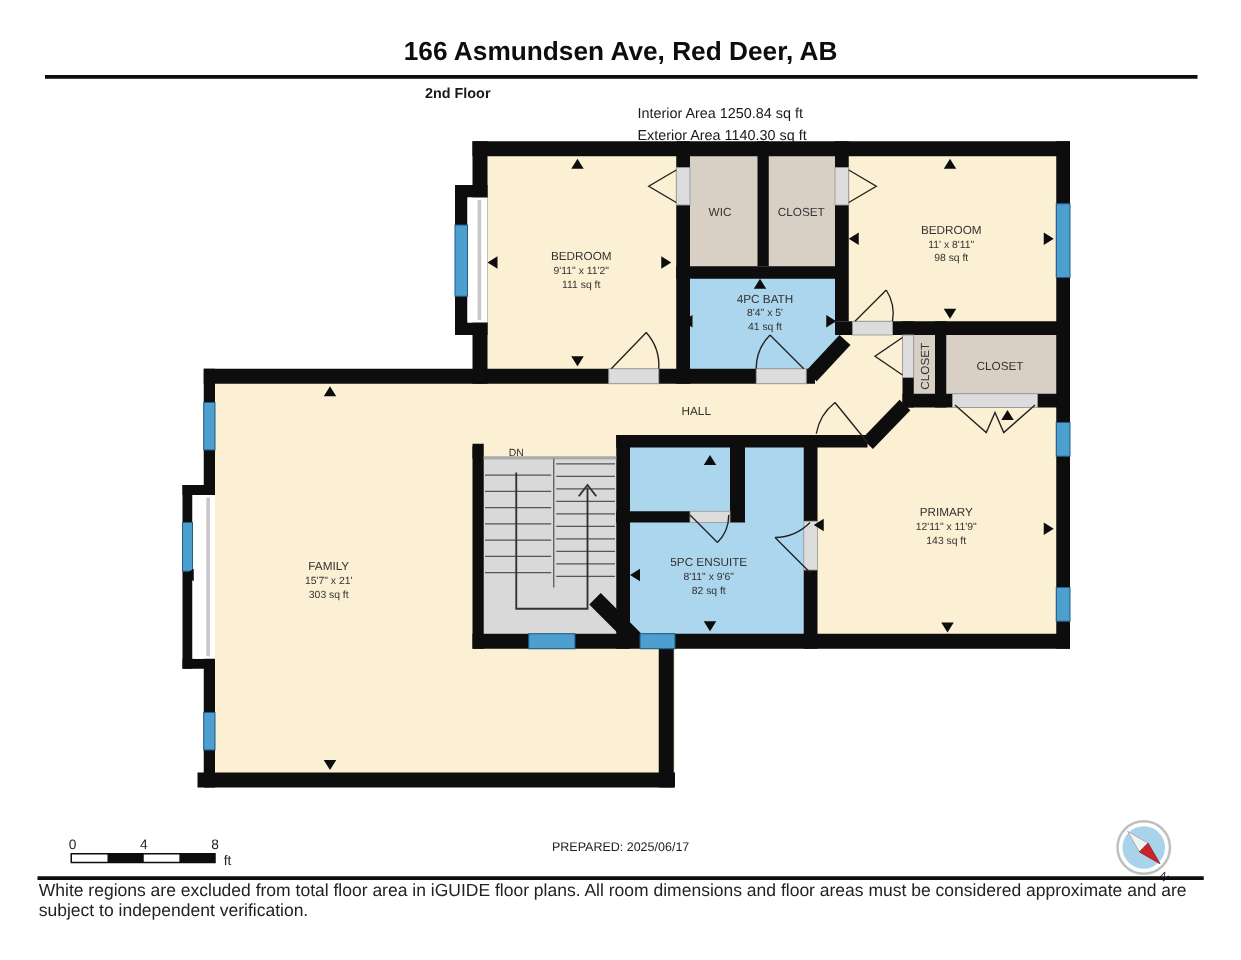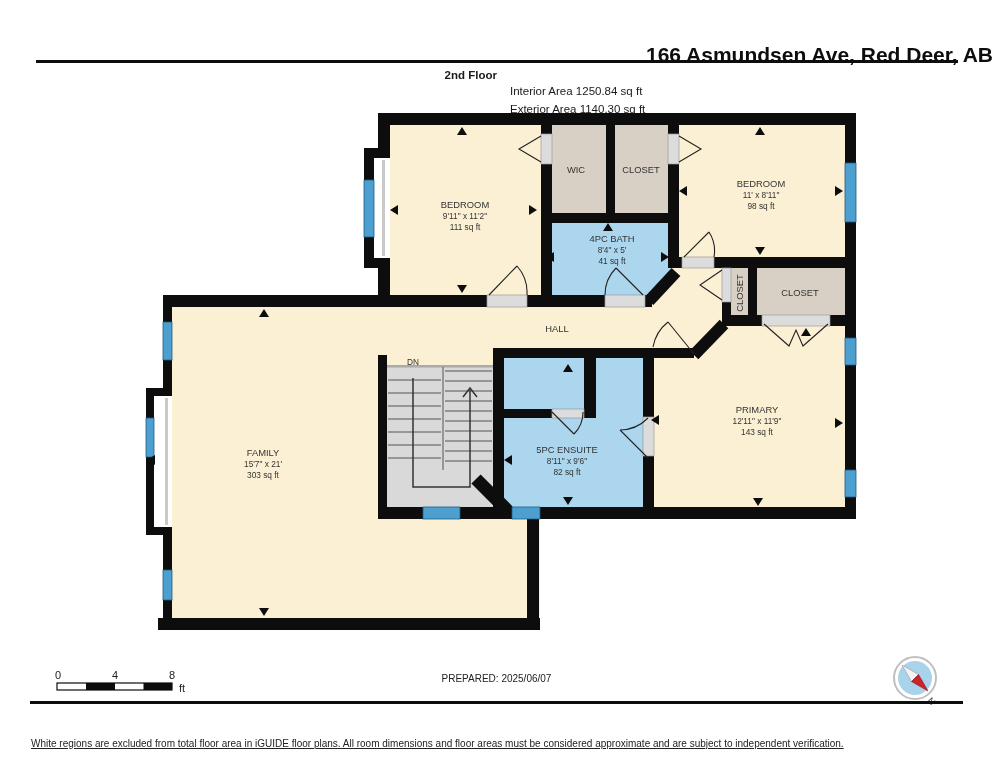--- a/index.html
+++ b/index.html
@@ -1,26 +1,26 @@
 <!DOCTYPE html>
 <html><head>
 <meta charset="utf-8">
 <style>
   html,body{margin:0;padding:0;background:#fff;}
   #stage{position:relative;width:993px;height:768px;background:#fff;overflow:hidden;
          font-family:"Liberation Sans", sans-serif;color:#111;}
   .abs{position:absolute;}
-  #title{top:30px;left:0;right:0;text-align:right;font-size:21px;font-weight:bold;color:#0d0d0d;margin-top:13px;}
+  #title{top:30px;left:0;right:0;text-align:center;font-size:21px;font-weight:bold;color:#0d0d0d;}
   #rule-top{top:60px;left:36px;width:922px;height:2.5px;background:#0d0d0d;}
-  #floor-label{top:69px;left:340px;width:157px;text-align:right;font-size:11.5px;font-weight:bold;color:#1a1a1a;}
+  #floor-label{top:69px;left:340px;width:157px;font-size:11.5px;font-weight:bold;color:#1a1a1a;}
   #ext-area{top:69px;left:510px;font-size:11.5px;color:#1a1a1a;margin-top:34px;}
   #int-area{top:85px;left:510px;font-size:11.5px;color:#1a1a1a;}
   #plan{top:0;left:0;}
   #rule-bottom{top:701px;left:30px;width:933px;height:3px;background:#0d0d0d;}
-  #disclaimer{top:738px;left:31px;width:930px;font-size:10px;color:#222;text-decoration:underline;}
+  #disclaimer{top:704px;left:31px;width:930px;font-size:14px;color:#222;}
   #prepared{top:673px;left:0;right:0;text-align:center;font-size:10px;color:#222;}
   svg text{font-family:"Liberation Sans", sans-serif;}
   .room-name{font-size:9.4px;fill:#333;}
   .room-dim{font-size:8.3px;fill:#333;}
   .mid{text-anchor:middle;}
 </style>
 </head>
 <body>
 
 <div id="stage">
@@ -226,17 +226,17 @@
 
     <g>
       <circle cx="915" cy="678" r="21" fill="#ffffff" stroke="#BFBFBF" stroke-width="2"></circle>
       <circle cx="915" cy="678" r="17" fill="#A9D3EA"></circle>
       <polygon points="902,665 918.5,674.5 911.5,681.5" fill="#F2F2F2" stroke="#999" stroke-width="0.6"></polygon>
       <polygon points="928,691 918.5,674.5 911.5,681.5" fill="#CC2229" stroke="#8a1418" stroke-width="0.6"></polygon>
       <text x="929" y="702" font-size="9" fill="#333" transform="rotate(45 929 699)">N</text>
     </g>
   </svg>
 
-  <div class="abs" id="prepared">PREPARED: 2025/06/07</div>
+  <div class="abs" id="prepared">PREPARED: 2025/06/17</div>
   <div class="abs" id="rule-bottom"></div>
   <div class="abs" id="disclaimer">White regions are excluded from total floor area in iGUIDE floor plans. All room dimensions and floor areas must be considered approximate and are subject to independent verification.</div>
 
 </div>
 
 </body></html>

